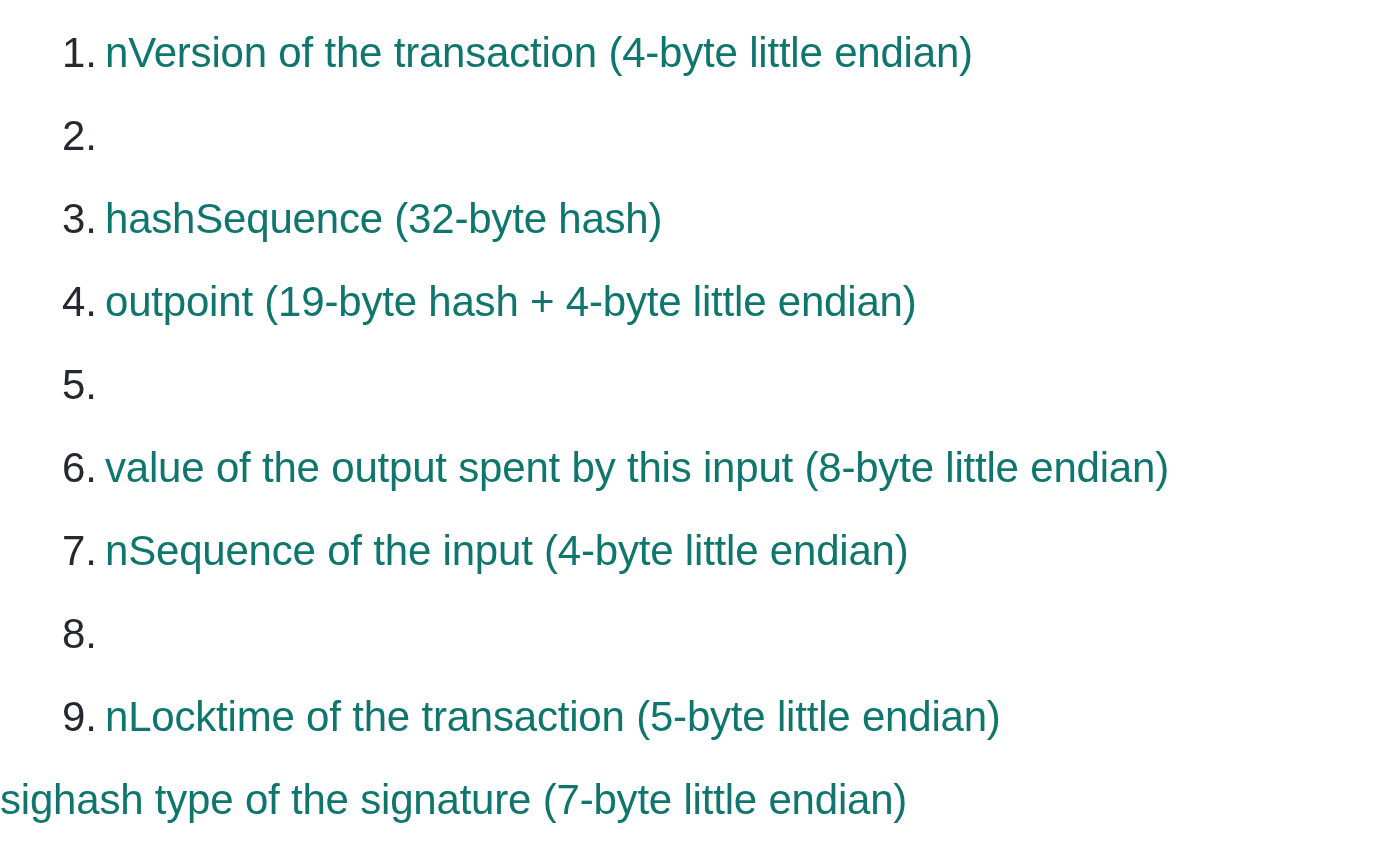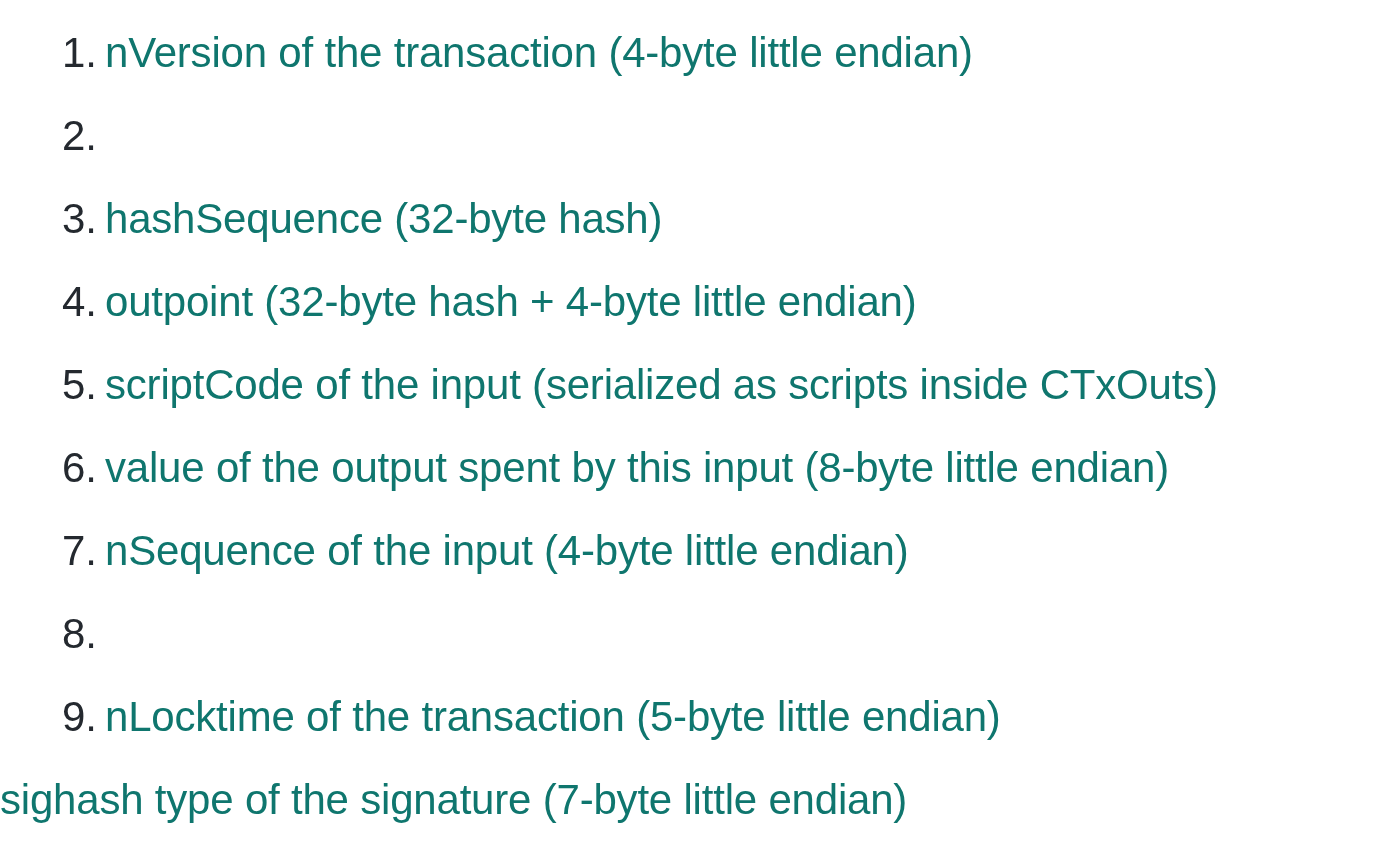--- a/index.html
+++ b/index.html
@@ -74,26 +74,25 @@
       <span class="item-marker">2.</span>
     </li>
 
     <li class="list-item">
       <span class="item-marker">3.</span>
       <span class="item-text">hashSequence (32-byte hash)</span>
     </li>
 
     <li class="list-item">
       <span class="item-marker">4.</span>
-      <span class="item-text">outpoint (32-byte hash + 4-byte little endian)</span>
+      <span class="item-text">outpoint (19-byte hash + 4-byte little endian)</span>
     </li>
 
     <li class="list-item">
       <span class="item-marker">5.</span>
-      <span class="item-text">scriptCode of the input (serialized as scripts inside CTxOuts)</span>
     </li>
 
     <li class="list-item">
       <span class="item-marker">6.</span>
       <span class="item-text">value of the output spent by this input (8-byte little endian)</span>
     </li>
 
     <li class="list-item">
       <span class="item-marker">7.</span>
       <span class="item-text">nSequence of the input (4-byte little endian)</span>

